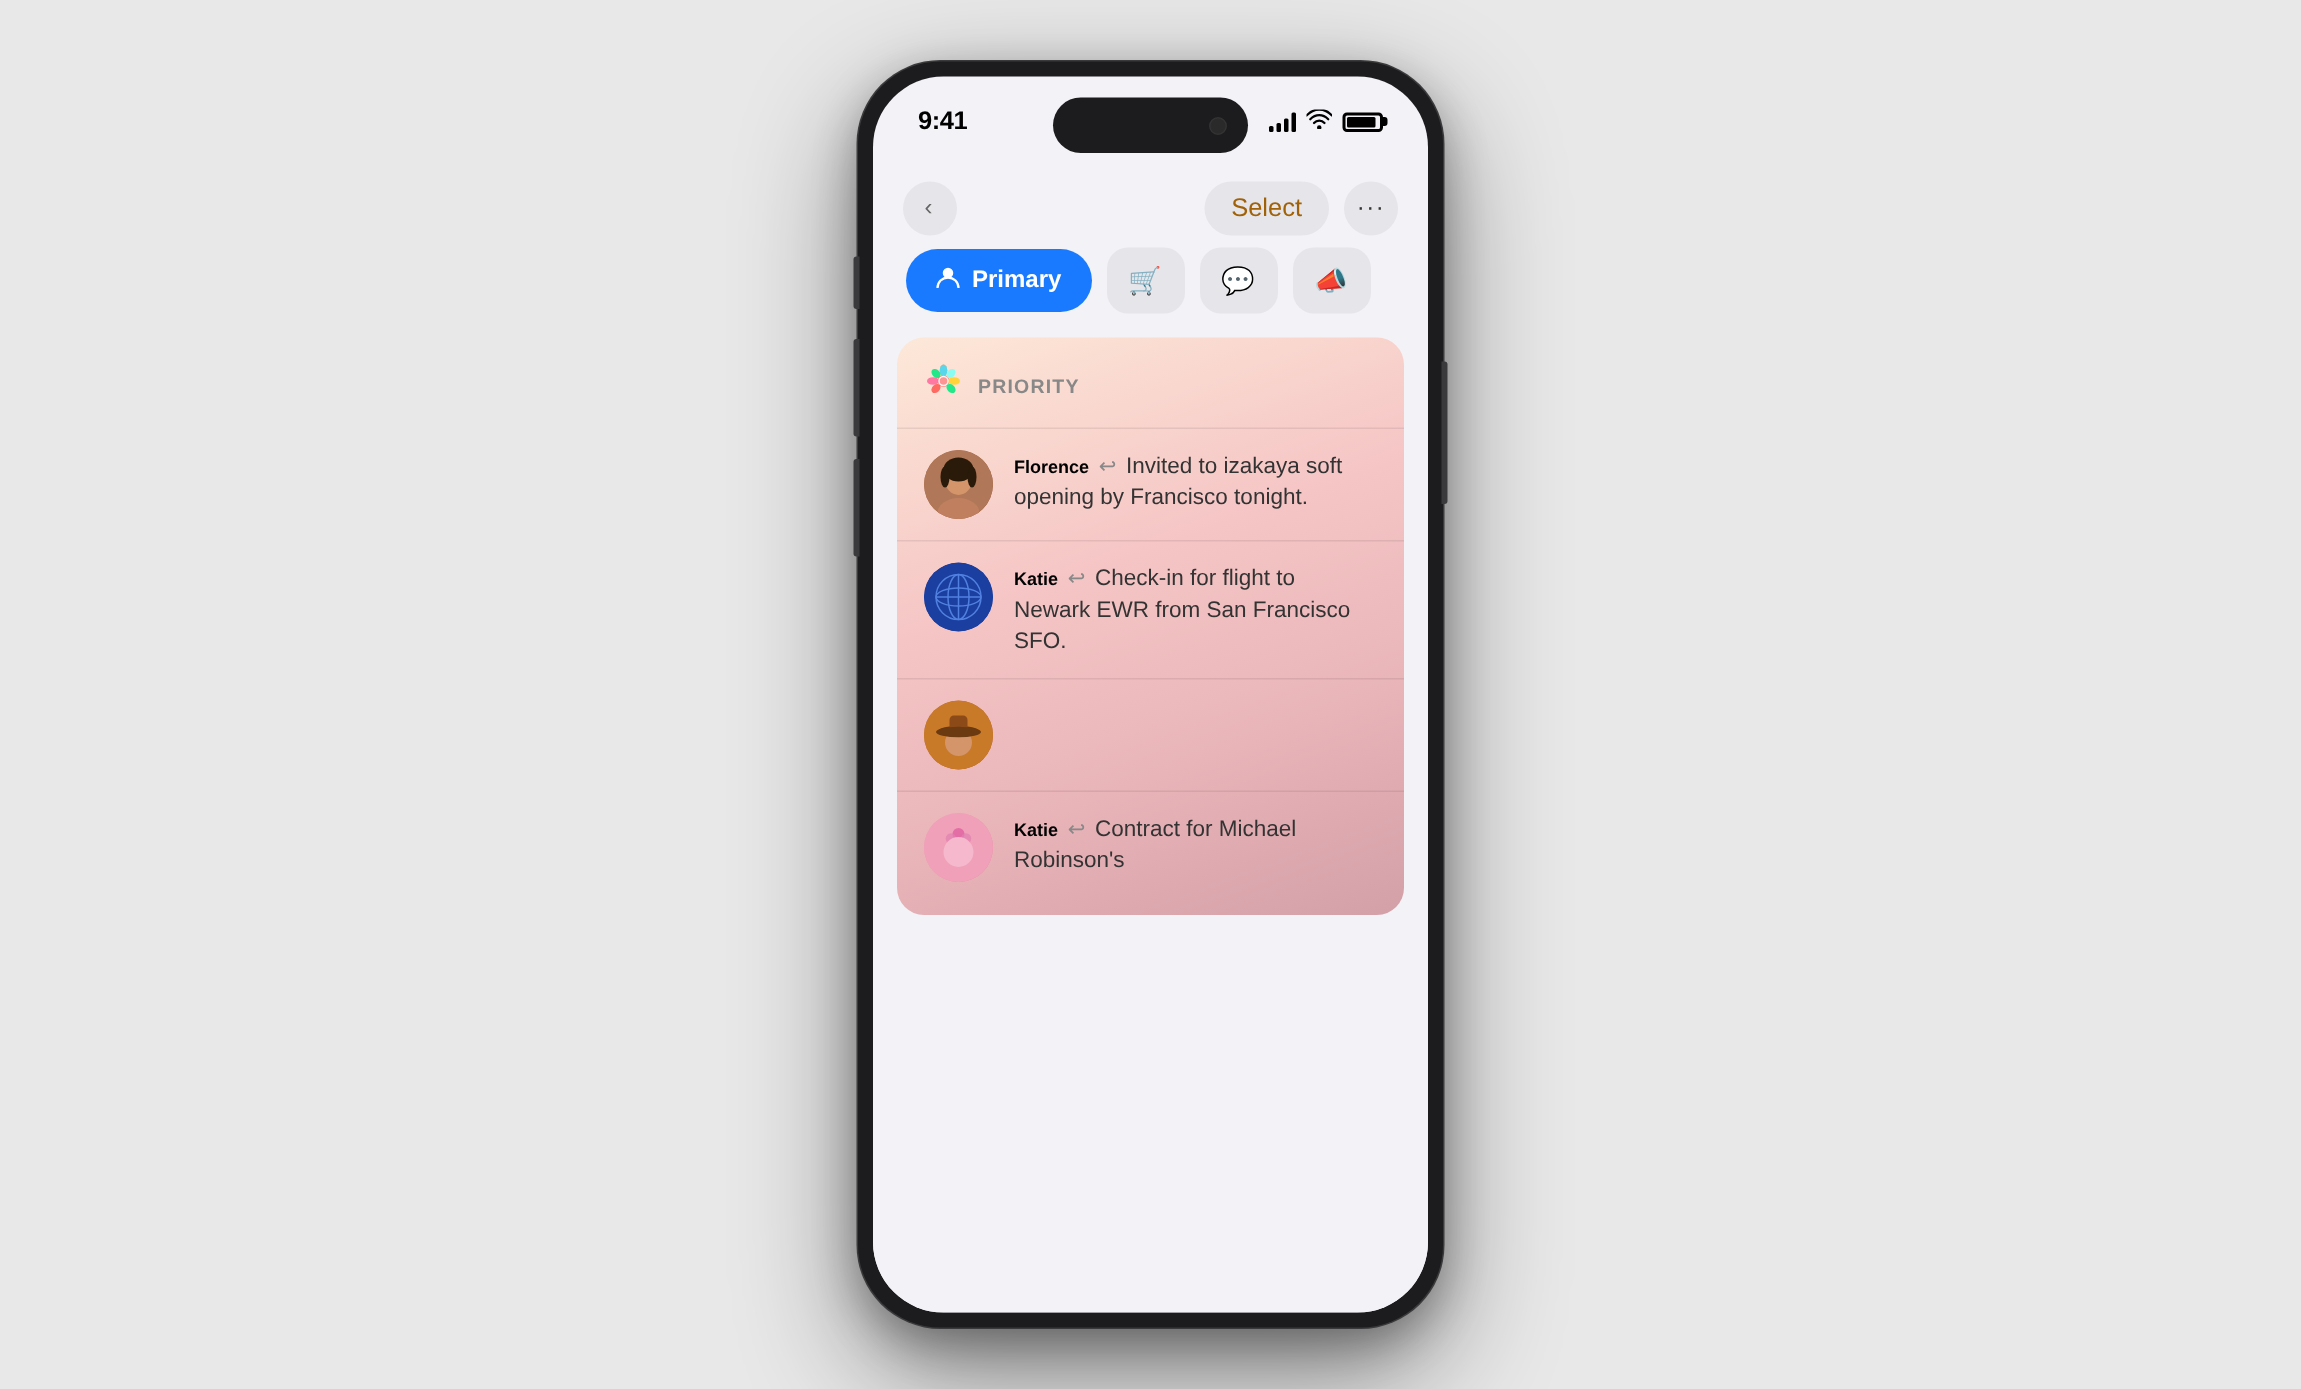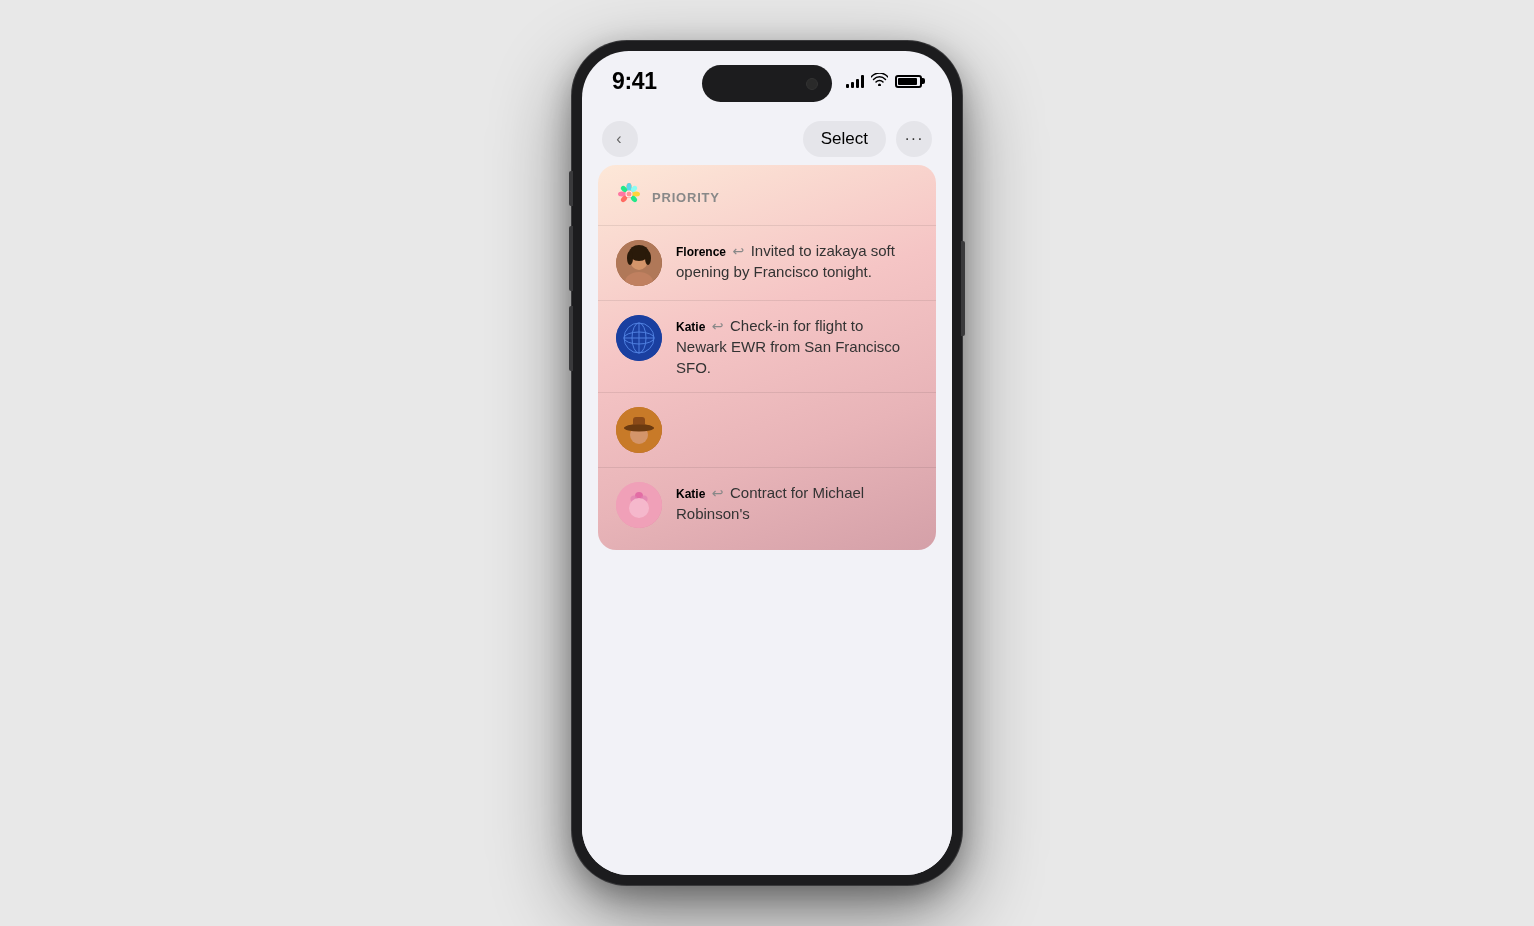--- a/index.html
+++ b/index.html
@@ -119,21 +119,21 @@
       right: 0;
       height: 60px;
       display: flex;
       align-items: center;
       justify-content: space-between;
       padding: 0 30px;
       z-index: 5;
     }
 
     .status-time {
-      font-size: 23px;
+      font-size: 17px;
       font-weight: 600;
       color: #000;
       letter-spacing: -0.3px;
     }
 
     .status-icons {
       display: flex;
       align-items: center;
       gap: 7px;
     }
@@ -223,21 +223,21 @@
       display: flex;
       align-items: center;
       gap: 10px;
     }
 
     .select-btn {
       background: #e5e5ea;
       border-radius: 20px;
       padding: 8px 18px;
       font-size: 17px;
-      color: #000000;
+      color: #a16207;
       cursor: pointer;
     }
 
     .more-btn {
       width: 36px;
       height: 36px;
       background: #e5e5ea;
       border-radius: 50%;
       display: flex;
       align-items: center;
@@ -472,20 +472,40 @@
           </div>
           <div class="nav-right-actions">
             <div class="select-btn">Select</div>
             <div class="more-btn">
               <span>···</span>
             </div>
           </div>
         </div>
 
 
+        <div class="filter-tabs">
+          <div class="filter-tab-primary">
+            <span class="filter-tab-icon-white">
+              <svg width="16" height="16" viewBox="0 0 16 16" fill="white">
+                <circle cx="8" cy="5" r="3.5"></circle>
+                <path d="M1 15c0-3.9 3.1-7 7-7s7 3.1 7 7" stroke="white" stroke-width="1.5" fill="none"></path>
+              </svg>
+            </span>
+            <span class="filter-tab-primary-label">Primary</span>
+          </div>
+          <div class="filter-tab-secondary">
+            <span>🛒</span>
+          </div>
+          <div class="filter-tab-secondary">
+            <span>💬</span>
+          </div>
+          <div class="filter-tab-secondary">
+            <span>📣</span>
+          </div>
+        </div>
 
         <div class="priority-card">
 
           <div class="priority-header">
             <span class="priority-icon">
               <svg width="26" height="26" viewBox="0 0 26 26">
 
                 <circle cx="13" cy="13" r="4" fill="#ff6b6b" opacity="0.8"></circle>
                 <ellipse cx="13" cy="6" rx="2.5" ry="4" fill="#ff9f43" opacity="0.9"></ellipse>
                 <ellipse cx="13" cy="20" rx="2.5" ry="4" fill="#48dbfb" opacity="0.9" transform="rotate(180 13 13)"></ellipse>

